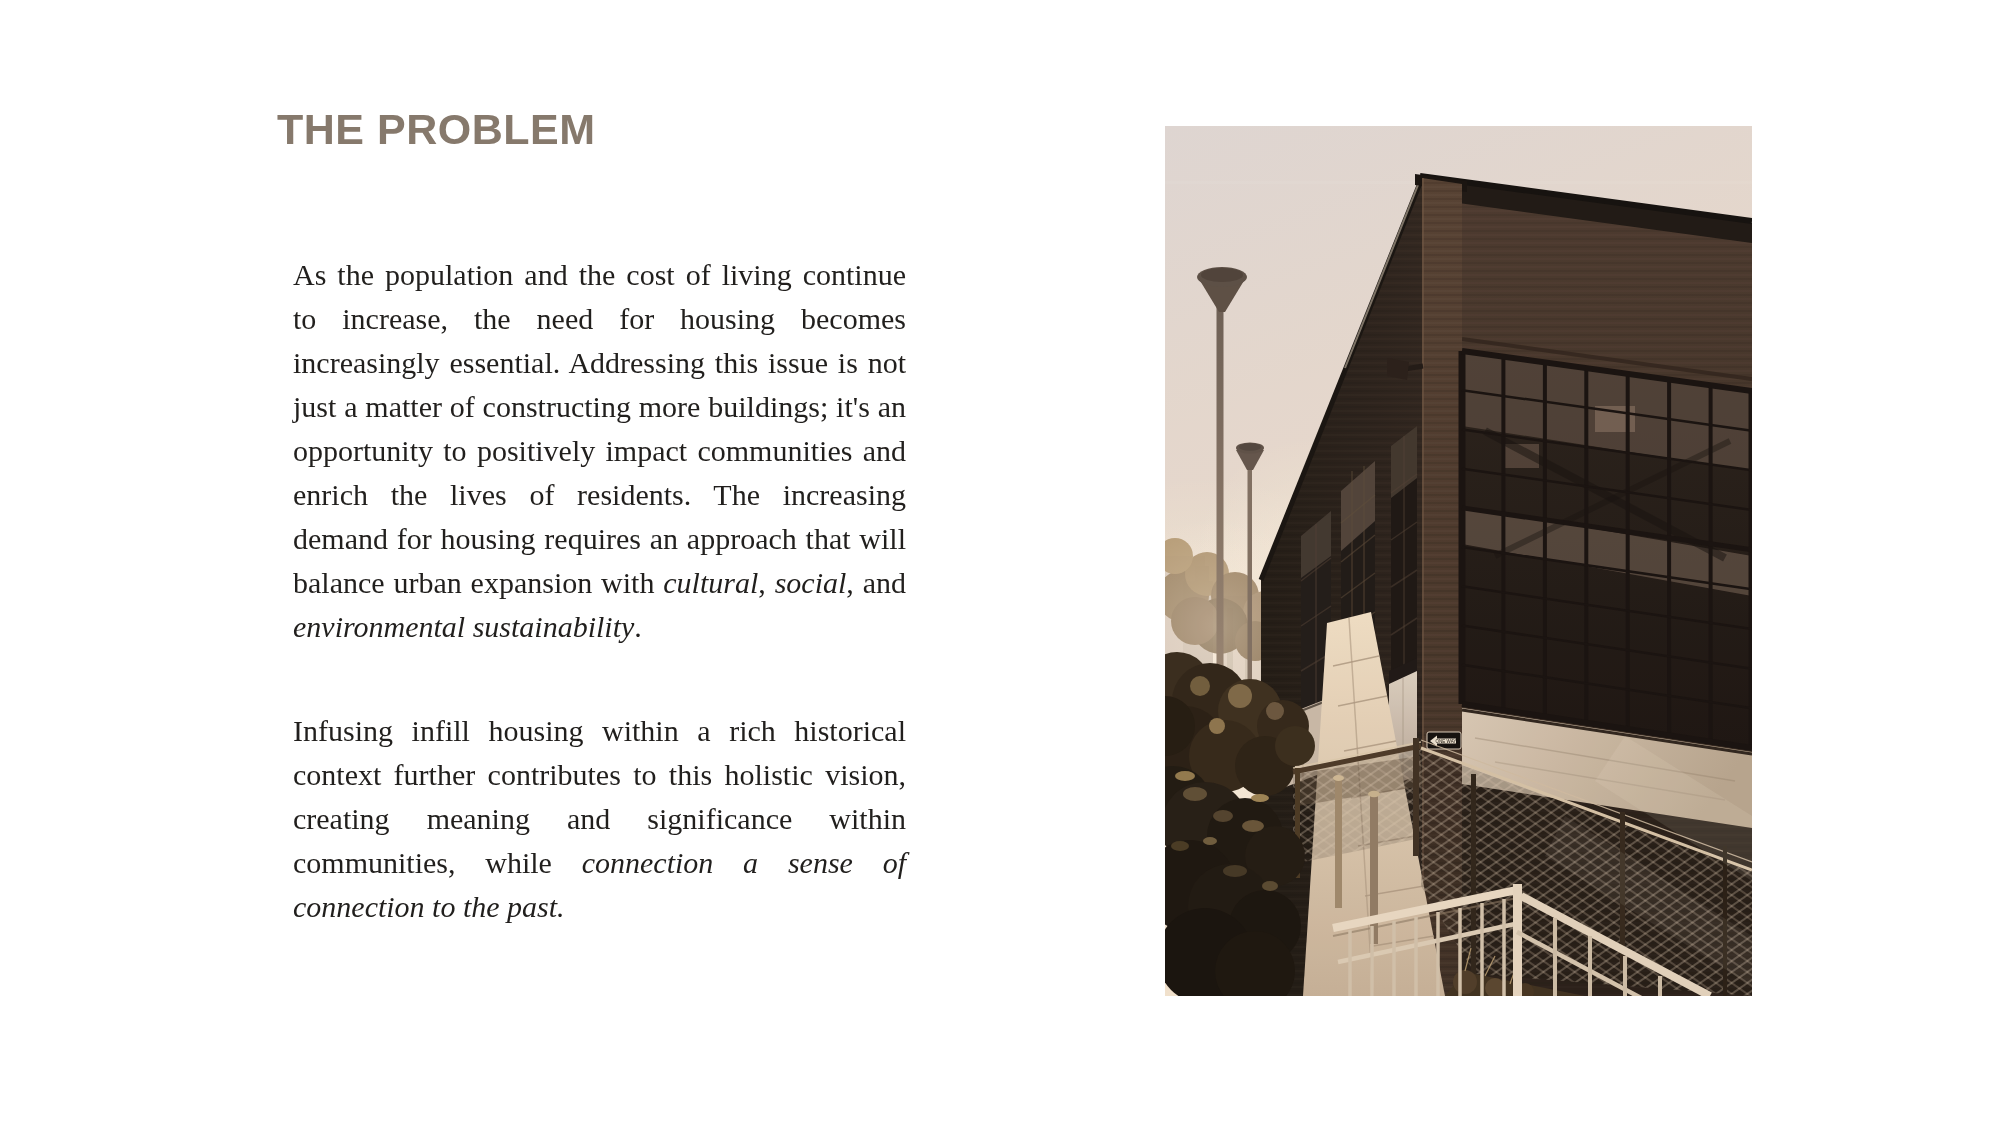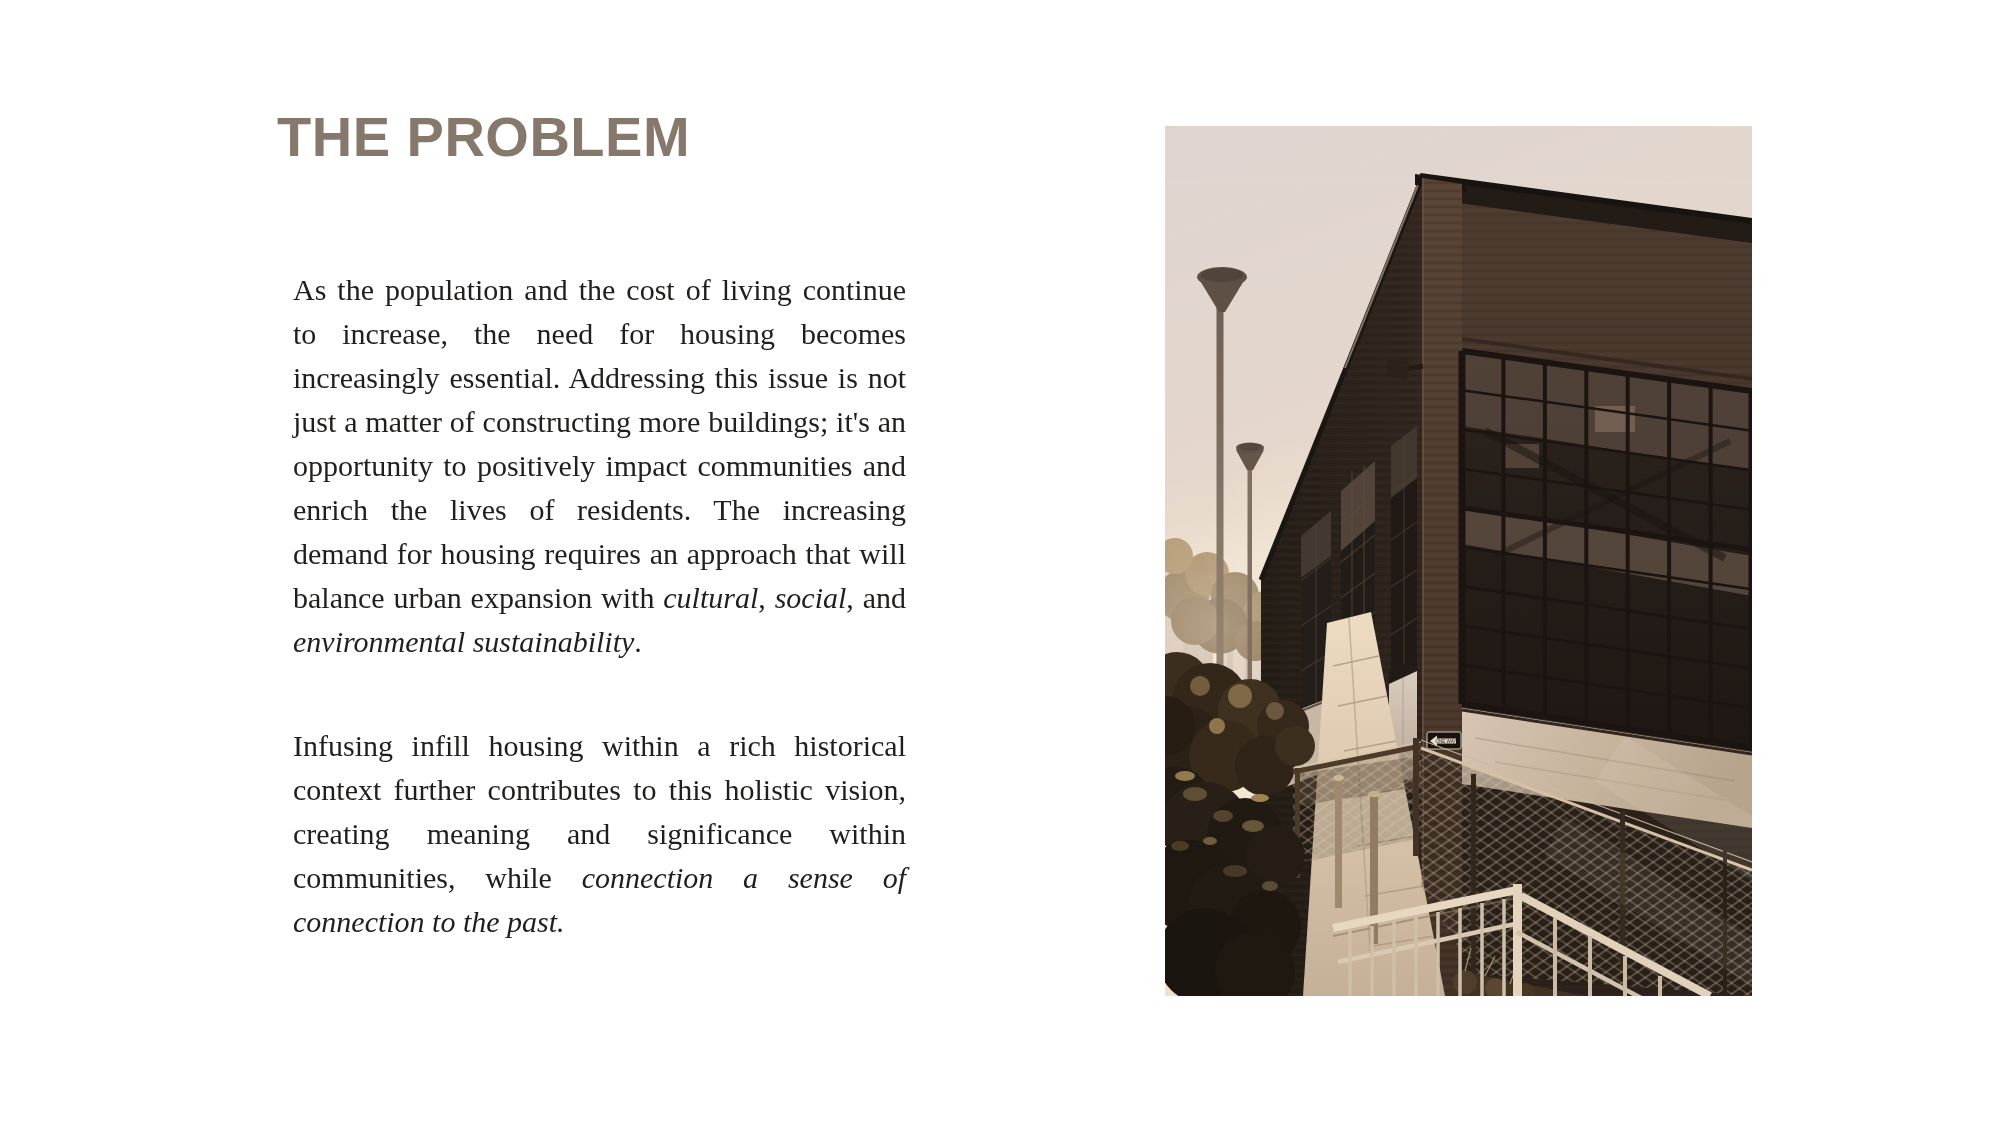--- a/index.html
+++ b/index.html
@@ -1,19 +1,19 @@
 <!DOCTYPE html>
 <html><head>
 <meta charset="utf-8">
 <style>
   html,body{margin:0;padding:0;width:2000px;height:1126px;background:#ffffff;overflow:hidden;}
   .slide{position:relative;width:2000px;height:1126px;background:#ffffff;}
   .text-col{position:absolute;left:277px;top:106px;width:645px;}
   .heading{margin:0 0 100px 0;font-family:"Liberation Sans",sans-serif;font-weight:700;
-           font-size:56px;line-height:1.1;letter-spacing:.5px;color:#86796c;}
+           font-size:43px;line-height:1.1;letter-spacing:.5px;color:#86796c;}
   .body-para{margin:16px;font-family:"Liberation Serif","DejaVu Serif",serif;font-size:30px;
              line-height:44px;color:#211f1d;text-align:justify;}
   .body-para + .body-para{margin-top:60px;}
   .em{font-style:italic;}
   .photo{position:absolute;left:1165px;top:126px;width:587px;height:870px;margin:0;overflow:hidden;}
   .photo svg{display:block;}
 </style>
 </head>
 <body>
 

